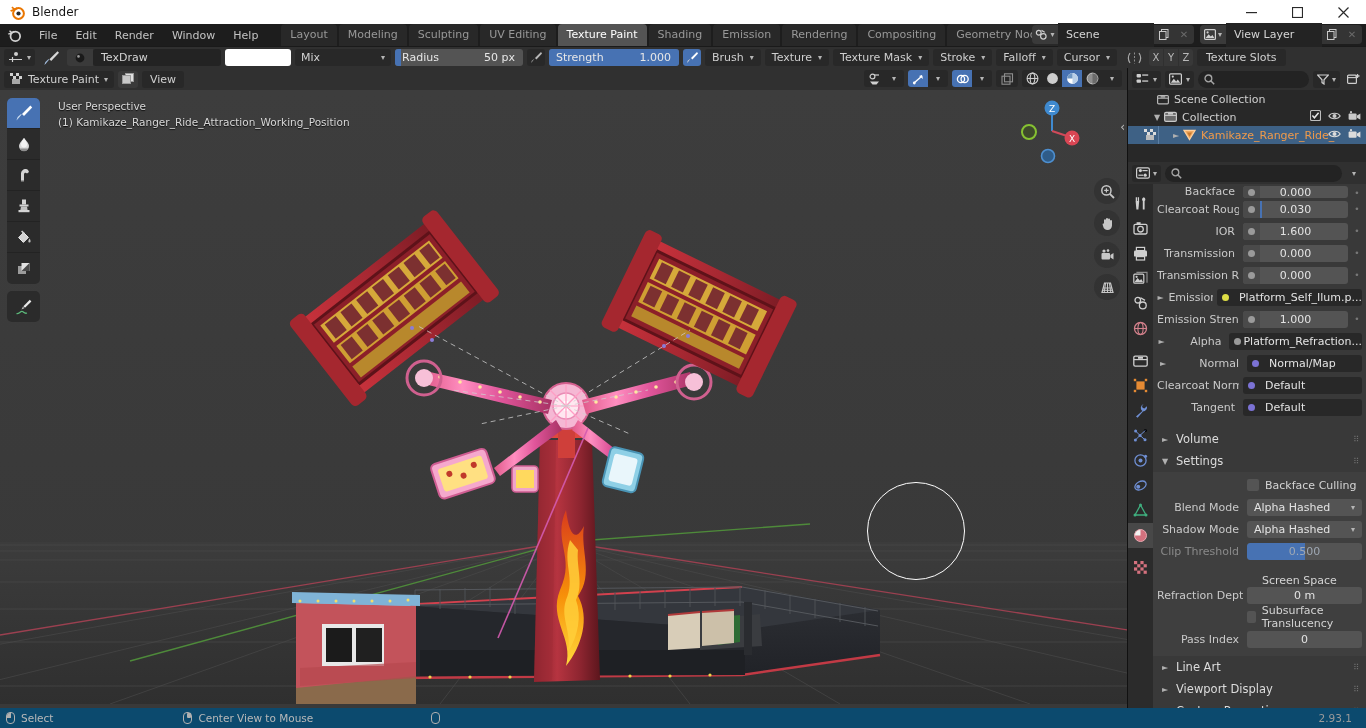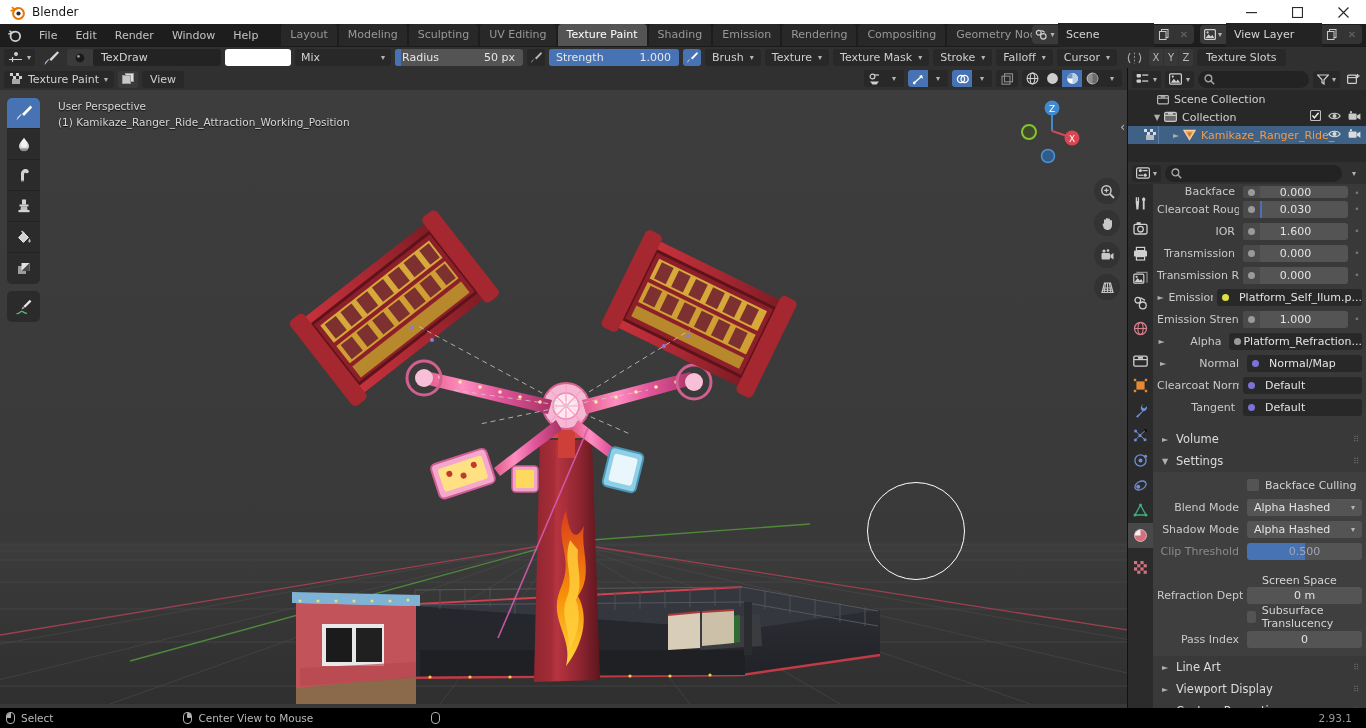--- a/index.html
+++ b/index.html
@@ -182,21 +182,21 @@
          font-size:11.5px; color:#dcdcdc; position:relative; }
   .sect .grip{ position:absolute; right:6px; color:#6e6e6e; font-size:8px; letter-spacing:1px;}
   .panel-box{ background:#3f3f3f; }
   .chk{ width:12px;height:12px;background:#545454;border-radius:2px; }
   .selwrap{ flex:1; height:17px; background:#545454; border-radius:3px; display:flex;
             align-items:center; justify-content:space-between; padding:0 7px;
             font-size:11px; color:#e3e3e3; }
   .blue-fill{ position:absolute;left:0;top:0;bottom:0;width:50%;background:#4772b3;border-radius:3px 0 0 3px;}
 
   
-  .statusbar{ position:absolute; left:0; right:0; bottom:0; height:20px; background:#000000;
+  .statusbar{ position:absolute; left:0; right:0; bottom:0; height:20px; background:#0c4a6e;
               display:flex; align-items:center; padding:0 6px; gap:6px; }
   .st-item{ display:flex;align-items:center; gap:6px; font-size:10.5px; color:#b9b9b9; }
   .mouse{ width:9px;height:12px;border:1px solid #b0b0b0;border-radius:4px; position:relative; }
   .mouse i{ position:absolute; top:0; width:4px; height:5px; background:#b0b0b0; }
   .mouse.lb i{ left:0; border-radius:3px 0 0 0; }
   .mouse.mb i{ left:2.5px; border-radius:1px; }
   .st-ver{ margin-left:auto; font-size:10.5px; color:#9a9a9a; padding-right:8px;}
   .st-spacer{ width:118px; }
 </style>
 </head>

